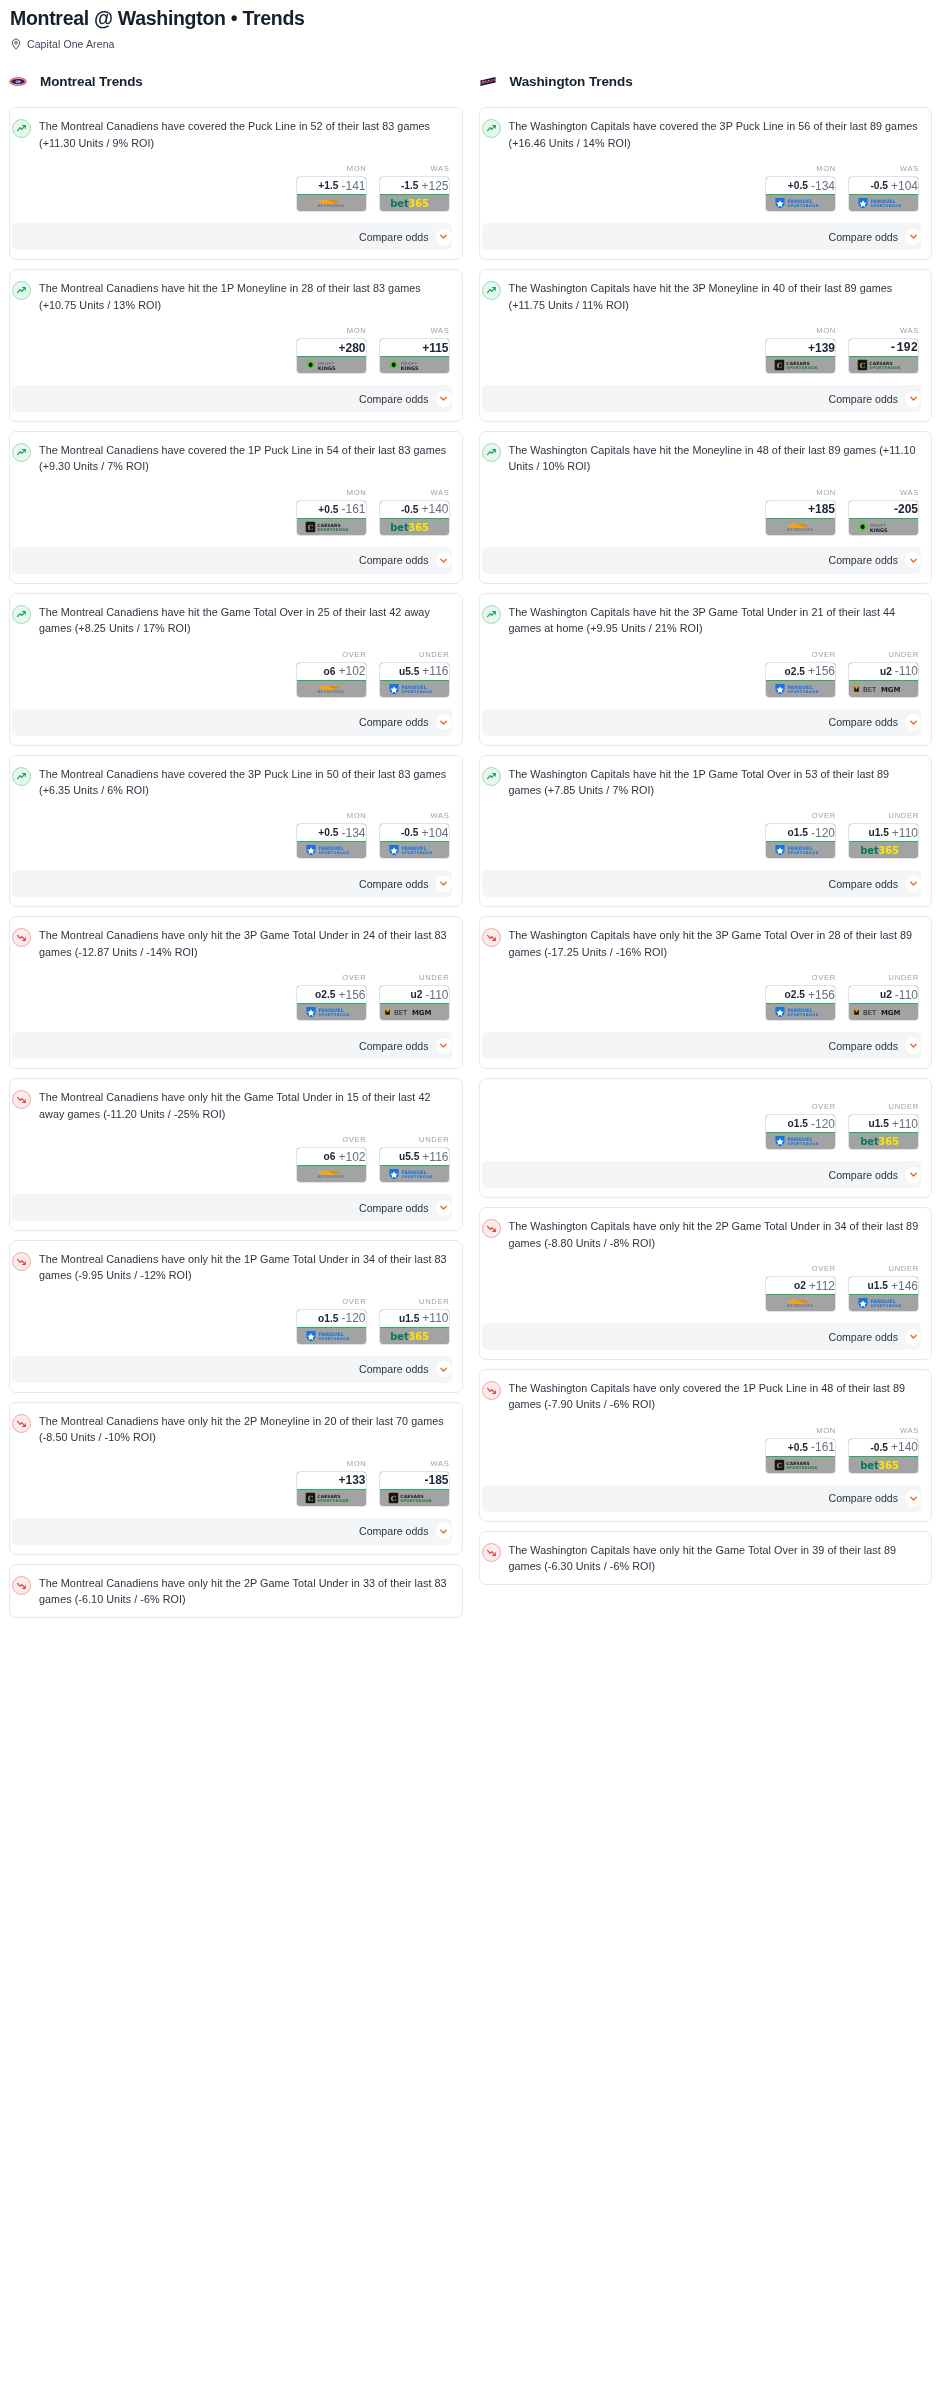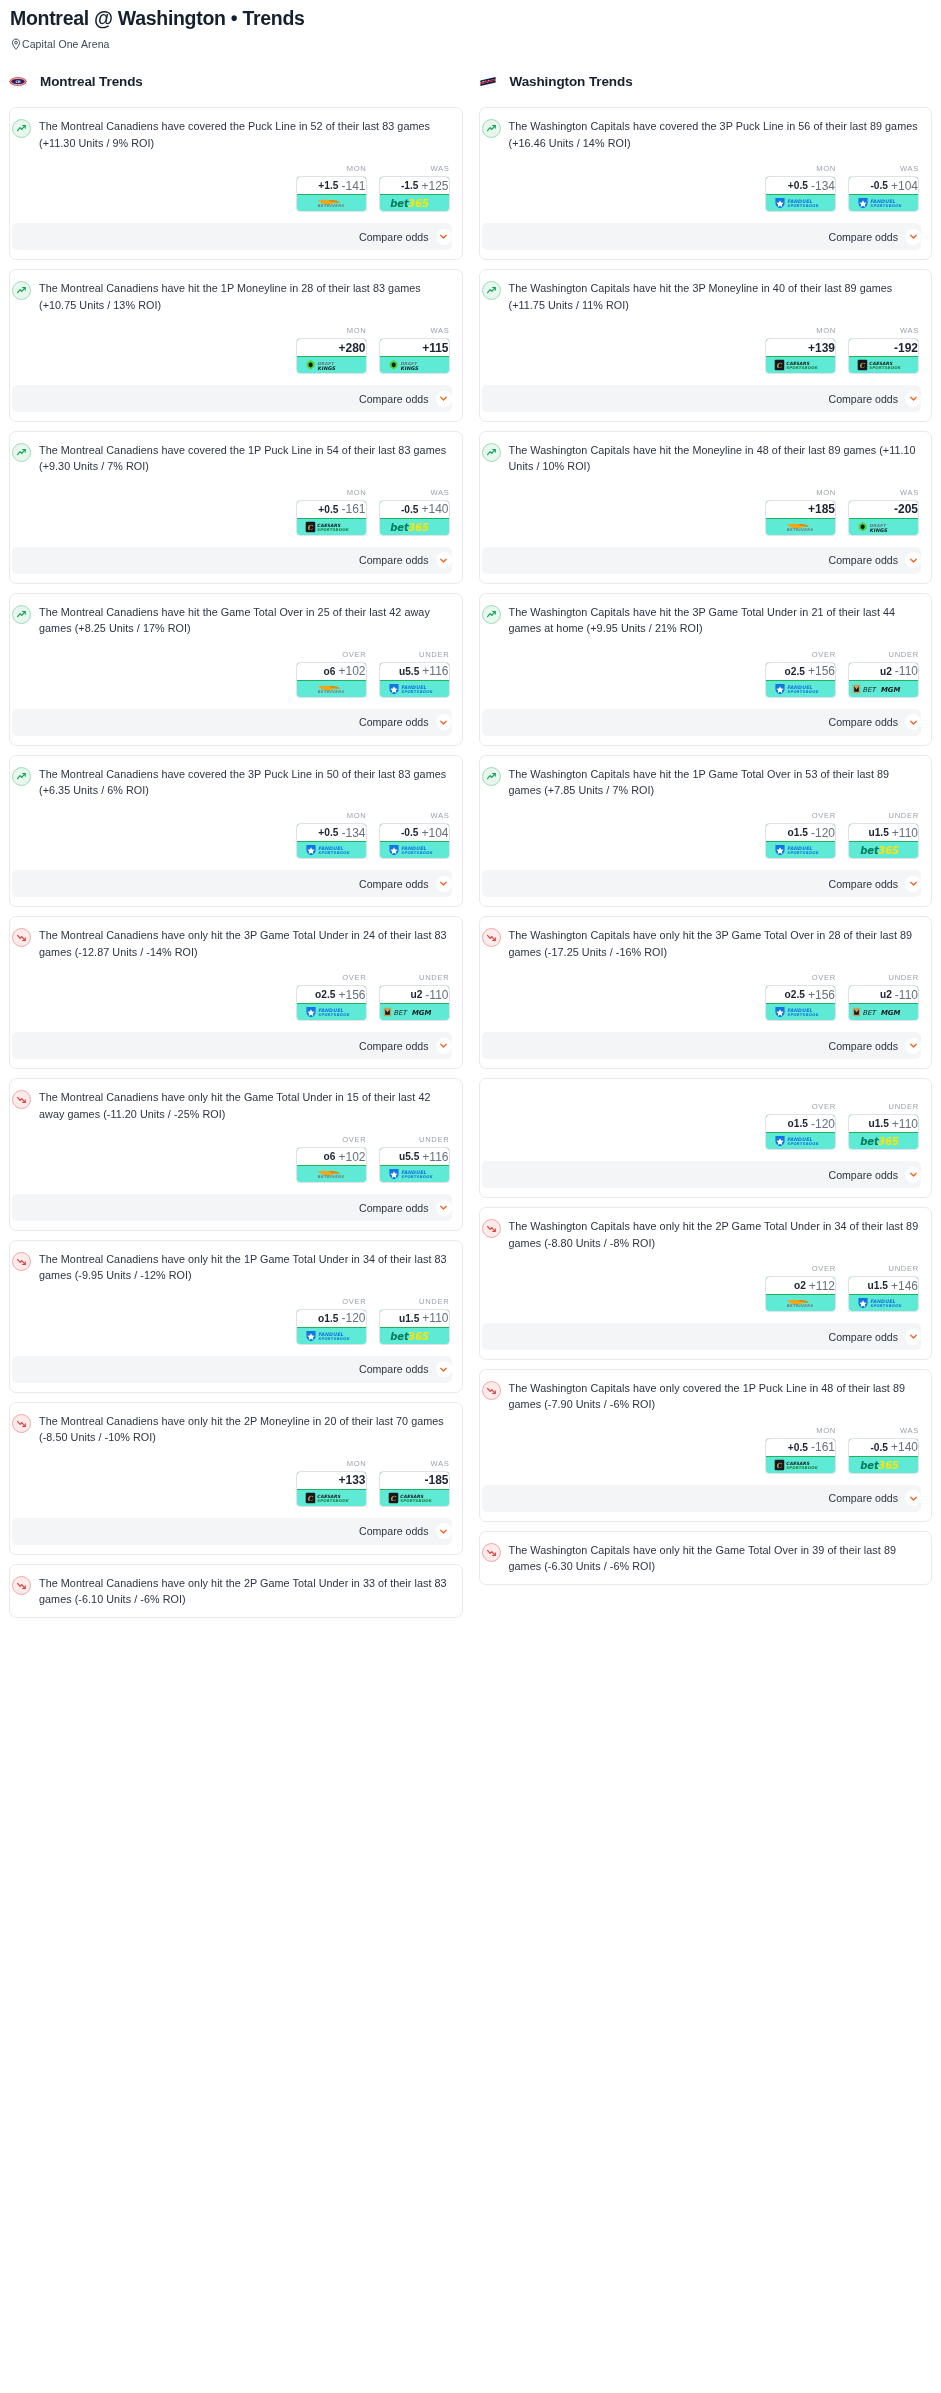--- a/index.html
+++ b/index.html
@@ -17,20 +17,21 @@
   .page-title {
     font-size: 19.5px;
     font-weight: 700;
     letter-spacing: -0.3px;
     color: #15202e;
     line-height: 1.25;
   }
   .venue-row {
     display: flex;
     align-items: center;
+    gap: 5px;
     margin-top: 7px;
   }
   .venue-icon { width: 12px; height: 13px; display: block; flex: 0 0 auto; }
   .venue-text { font-size: 10.5px; color: #3d4757; letter-spacing: 0.1px; }
 
   
   .columns {
     display: flex;
     gap: 16px;
     padding: 0 9px;
@@ -115,22 +116,21 @@
     gap: 3px;
     background: #fff;
   }
   .odds-line { font-size: 10.2px; font-weight: 700; color: #1c2433; }
   .odds-price { font-size: 12px; font-weight: 400; color: #66707e; }
   .book-cell {
     height: 16px;
     display: flex;
     align-items: center;
     justify-content: center;
-    background: #5eead4;
-    font-style: italic;
+    background: #a3a3a3;
   }
   .book-logo { height: 12px; display: block; }
 
   
   .compare {
     margin-top: 11px;
     background: #f4f5f7;
     border-radius: 5px;
     height: 27px;
     display: flex;
@@ -766,21 +766,21 @@
                     <text x="35" y="17" font-family="DejaVu Sans, sans-serif" font-size="12.5" font-weight="bold" letter-spacing="0.3" fill="#14181d">CAESARS</text>
                     <text x="35" y="29" font-family="DejaVu Sans, sans-serif" font-size="11" font-weight="bold" letter-spacing="0.5" fill="#1f7a3d">SPORTSBOOK</text>
                   </svg>
                 </div>
               </div>
             </div>
             <div class="odds-col">
               <div class="odds-label">WAS</div>
               <div class="odds-box">
                 <div class="odds-value">
-                  <span class="odds-price" style="font-weight: 700; color: rgb(28, 36, 51);">-192</span>
+                  <span class="odds-price" style="font-weight: 700; color: rgb(28, 36, 51); font-family: Liberation Mono, monospace;">-192</span>
                 </div>
                 <div class="book-cell">
                   <svg class="book-logo" viewBox="0 0 150 34" height="12" width="52.94117647058823">
                     <rect x="2" y="2" width="27" height="30" rx="3" fill="#14181d"></rect>
                     <text x="15.5" y="25" font-family="DejaVu Serif, serif" font-size="20" font-weight="bold" fill="#c8a348" text-anchor="middle">C</text>
                     <text x="35" y="17" font-family="DejaVu Sans, sans-serif" font-size="12.5" font-weight="bold" letter-spacing="0.3" fill="#14181d">CAESARS</text>
                     <text x="35" y="29" font-family="DejaVu Sans, sans-serif" font-size="11" font-weight="bold" letter-spacing="0.5" fill="#1f7a3d">SPORTSBOOK</text>
                   </svg>
                 </div>
               </div>

